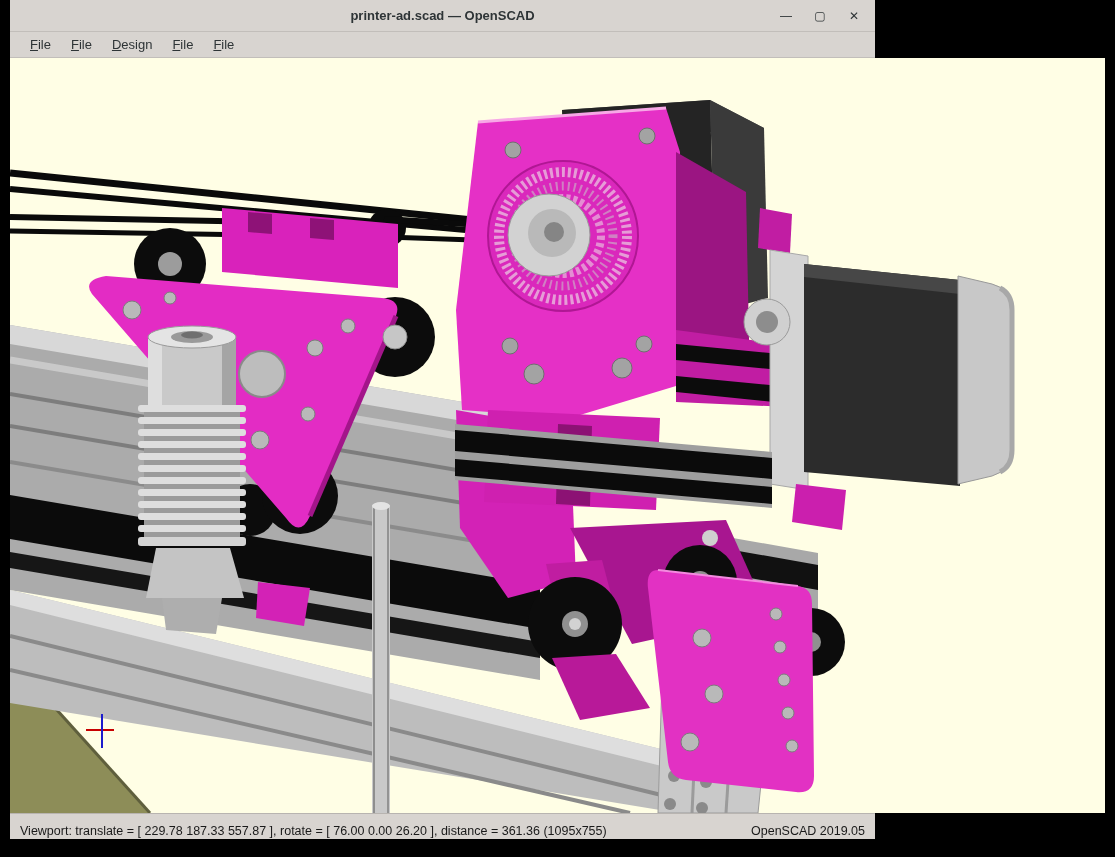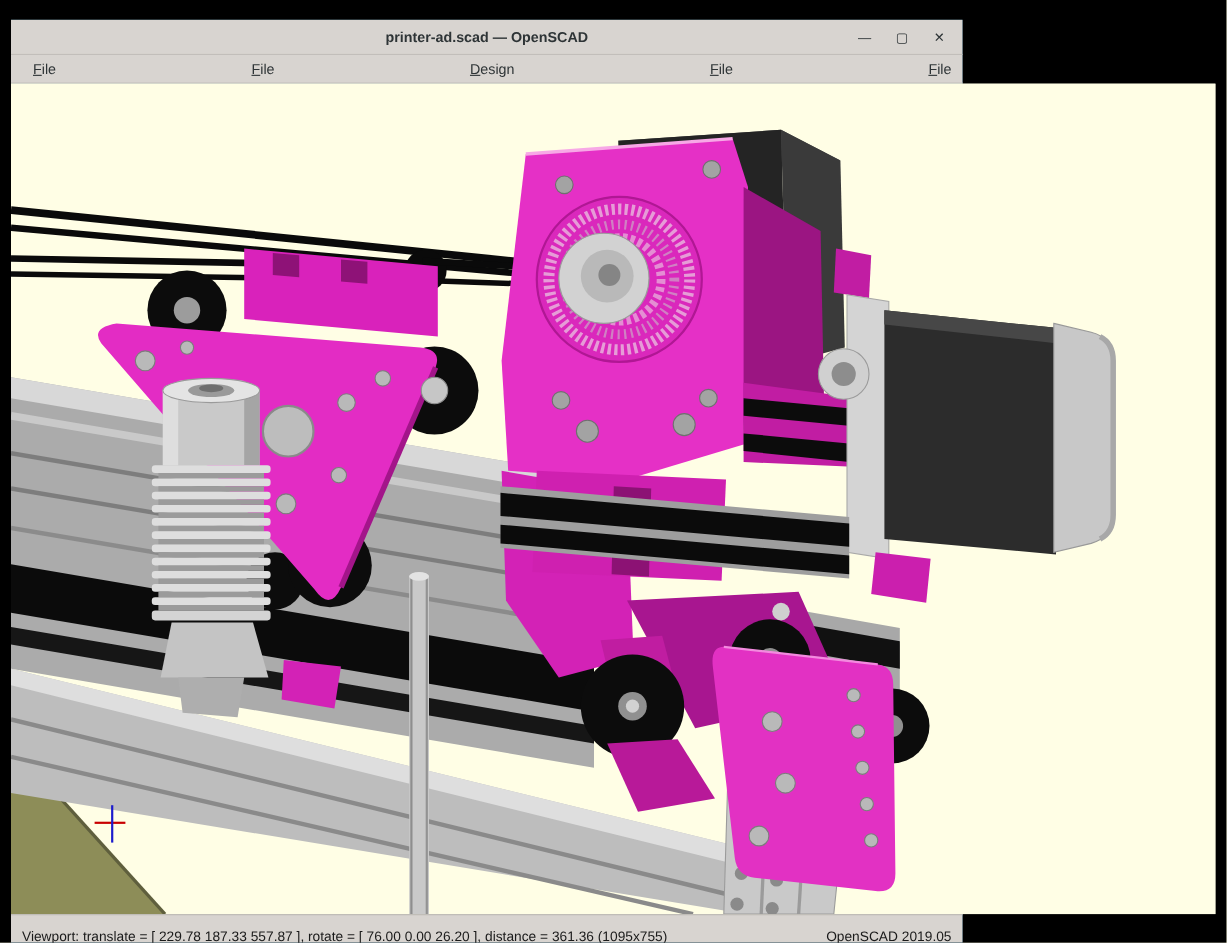--- a/index.html
+++ b/index.html
@@ -4,23 +4,23 @@
 <style>
   html,body { margin:0; padding:0; }
   body {
     width:1115px; height:857px;
     background:#000;
     font-family:"Liberation Sans", sans-serif;
     position:relative;
     overflow:hidden;
   }
   .window {
-    position:absolute; left:10px; top:18px;
+    position:absolute; left:10px; top:0;
     width:865px; height:839px;
-    background:#0c4a6e;
+    background:#22c55e;
     display:flex; flex-direction:column;
   }
   .titlebar {
     height:32px; flex:0 0 32px;
     background:#d8d4d0;
     display:flex; align-items:center; justify-content:center;
     position:relative;
     border-bottom:1px solid #c2beba;
     box-sizing:border-box;
   }
@@ -37,43 +37,42 @@
     font-size:12px; color:#2e3436; cursor:pointer;
     line-height:1;
   }
   .menubar {
     height:26px; flex:0 0 26px;
     background:#d8d4d0;
     display:flex; align-items:stretch;
     padding-left:10px;
     border-bottom:1px solid #c2beba;
     box-sizing:border-box;
-    justify-content:space-between;
   }
   .menu-item {
     display:flex; align-items:center;
     padding:0 10px;
     font-size:13px; color:#2e3436;
     cursor:pointer;
   }
   .menu-label { display:inline-block; }
   .menu-label::first-letter { text-decoration:underline; }
   .viewport {
     flex:0 0 755px; height:755px; width:1095px;
     background:#fffee5;
     position:relative;
   }
   .viewport svg { display:block; }
   .statusbar {
     height:26px; flex:0 0 26px;
     background:#d8d4d0;
     border-top:1px solid #b8b4b0;
     box-sizing:border-box;
-    display:flex; align-items:flex-start; justify-content:space-between;
-    padding:12px 10px;
+    display:flex; align-items:flex-end; justify-content:space-between;
+    padding:1px 10px;
     font-size:12.5px; color:#1a1a1a;
     white-space:nowrap;
   }
 </style>
 </head>
 <body>
 
 <div class="window">
 
   <div class="titlebar">

